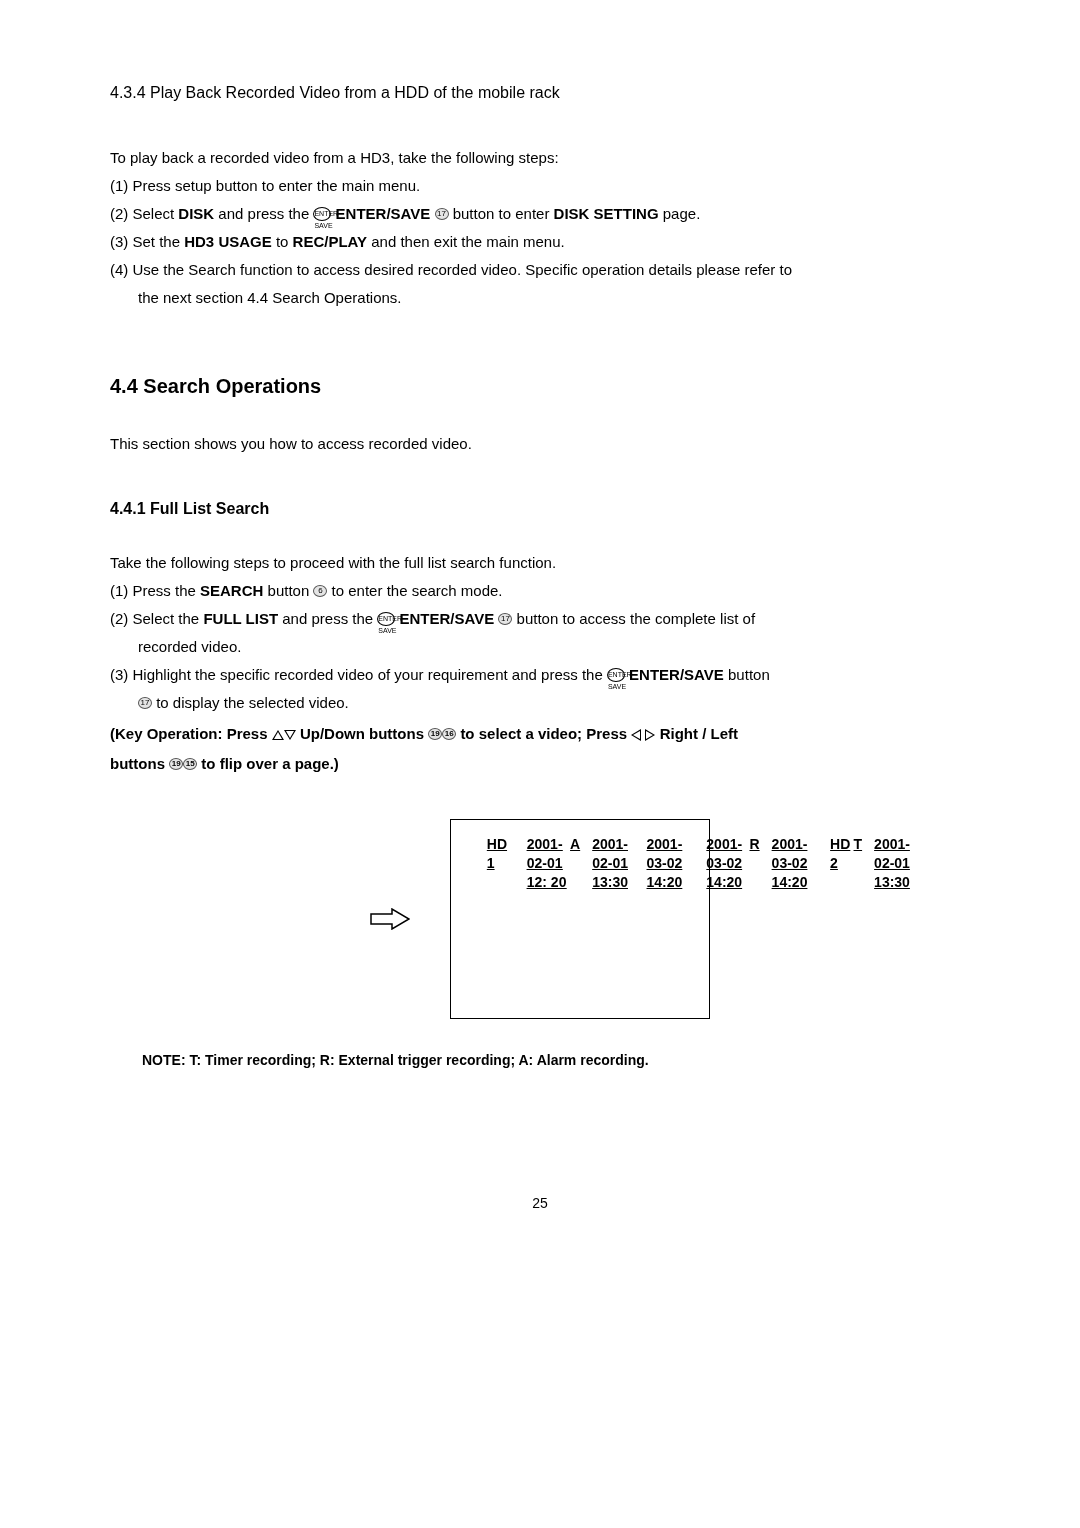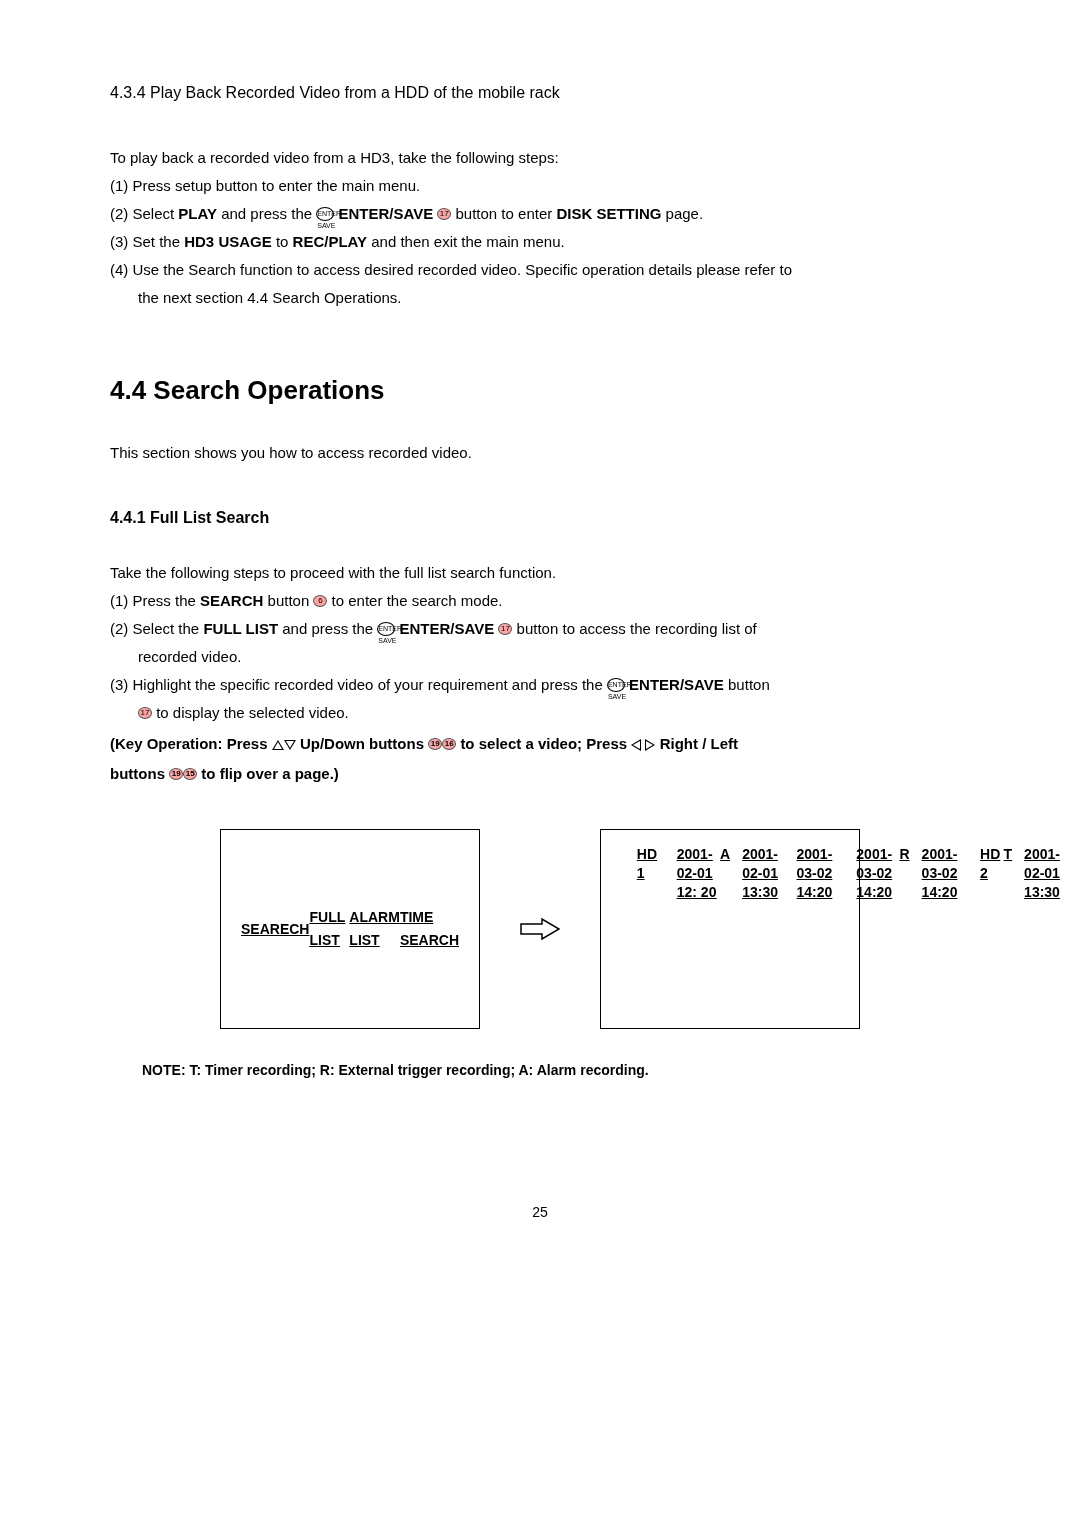--- a/index.html
+++ b/index.html
@@ -14,21 +14,21 @@
       width: 1080px;
       height: 1528px;
     }
     .h434 {
       font-weight: normal;
       font-size: 16px;
       margin-bottom: 40px;
     }
     .h44 {
       font-weight: bold;
-      font-size: 26px;
+      font-size: 20px;
       margin-top: 60px;
       margin-bottom: 30px;
     }
     .h441 {
       font-weight: bold;
       font-size: 16px;
       margin-top: 40px;
       margin-bottom: 30px;
     }
     .para {
@@ -48,21 +48,21 @@
       font-size: 7px;
       line-height: 12px;
       text-align: center;
       vertical-align: middle;
       position: relative;
       top: -1px;
     }
     .icon-num {
       display: inline-block;
       border: 1px solid #555;
-      background: #fca5a5;
+      background: #e5e5e5;
       border-radius: 50%;
       width: 14px;
       height: 12px;
       font-size: 8px;
       line-height: 10px;
       text-align: center;
       vertical-align: middle;
       position: relative;
       top: -1px;
     }
@@ -190,21 +190,21 @@
 </head>
 <body>
 
 <div class="h434">4.3.4 Play Back Recorded Video from a HDD of the mobile rack</div>
 
 <div class="para">To play back a recorded video from a HD3, take the following steps:</div>
 
 <div class="para">(1) Press setup button to enter the main menu.</div>
 
 <div class="para">
-  <span>(2) Select </span><span class="bold">PLAY</span><span> and press the</span>
+  <span>(2) Select </span><span class="bold">DISK</span><span> and press the</span>
   <span class="icon-circle">ENTER<br>SAVE</span>
   <span class="bold"> ENTER/SAVE </span>
   <span class="icon-num">17</span>
   <span> button to enter </span><span class="bold">DISK SETTING</span><span> page.</span>
 </div>
 
 <div class="para">
   <span>(3) Set the </span><span class="bold">HD3 USAGE</span><span> to </span><span class="bold">REC/PLAY</span><span> and then exit the main menu.</span>
 </div>
 
@@ -221,21 +221,21 @@
   <span>(1) Press the </span><span class="bold">SEARCH</span><span> button </span>
   <span class="icon-num">6</span>
   <span> to enter the search mode.</span>
 </div>
 
 <div class="para">
   <span>(2) Select the </span><span class="bold">FULL LIST</span><span> and press the </span>
   <span class="icon-circle">ENTER<br>SAVE</span>
   <span class="bold"> ENTER/SAVE </span>
   <span class="icon-num">17</span>
-  <span> button to access the recording list of</span>
+  <span> button to access the complete list of</span>
 </div>
 <div class="para indent">recorded video.</div>
 
 <div class="para">
   <span>(3) Highlight the specific recorded video of your requirement and press the </span>
   <span class="icon-circle">ENTER<br>SAVE</span>
   <span class="bold"> ENTER/SAVE</span><span> button</span>
 </div>
 <div class="para indent">
   <span class="icon-num">17</span>
@@ -250,27 +250,20 @@
   <span> to select a video; Press </span>
   <span class="triangle-left"></span>
   <span class="triangle-right"></span>
   <span> Right / Left</span><br>
   <span>buttons </span>
   <span class="icon-num">19</span><span class="icon-num">15</span>
   <span> to flip over a page.)</span>
 </div>
 
 <div class="diagram-row">
-  <div class="box" style="align-items:center;">
-    <div>SEARECH</div>
-    <div style="height:14px;"></div>
-    <div class="underline">FULL LIST</div>
-    <div>ALARM LIST</div>
-    <div>TIME SEARCH</div>
-  </div>
 
   <div class="arrow-pointer">
     <svg viewBox="0 0 40 22">
         <path d="M1 6 L22 6 L22 1 L39 11 L22 21 L22 16 L1 16 Z" fill="#fff" stroke="#000" stroke-width="1.5"></path>
       </svg>
   </div>
 
   <div class="box box-right">
     <div class="box-right-row">
         <span class="tag"></span>

